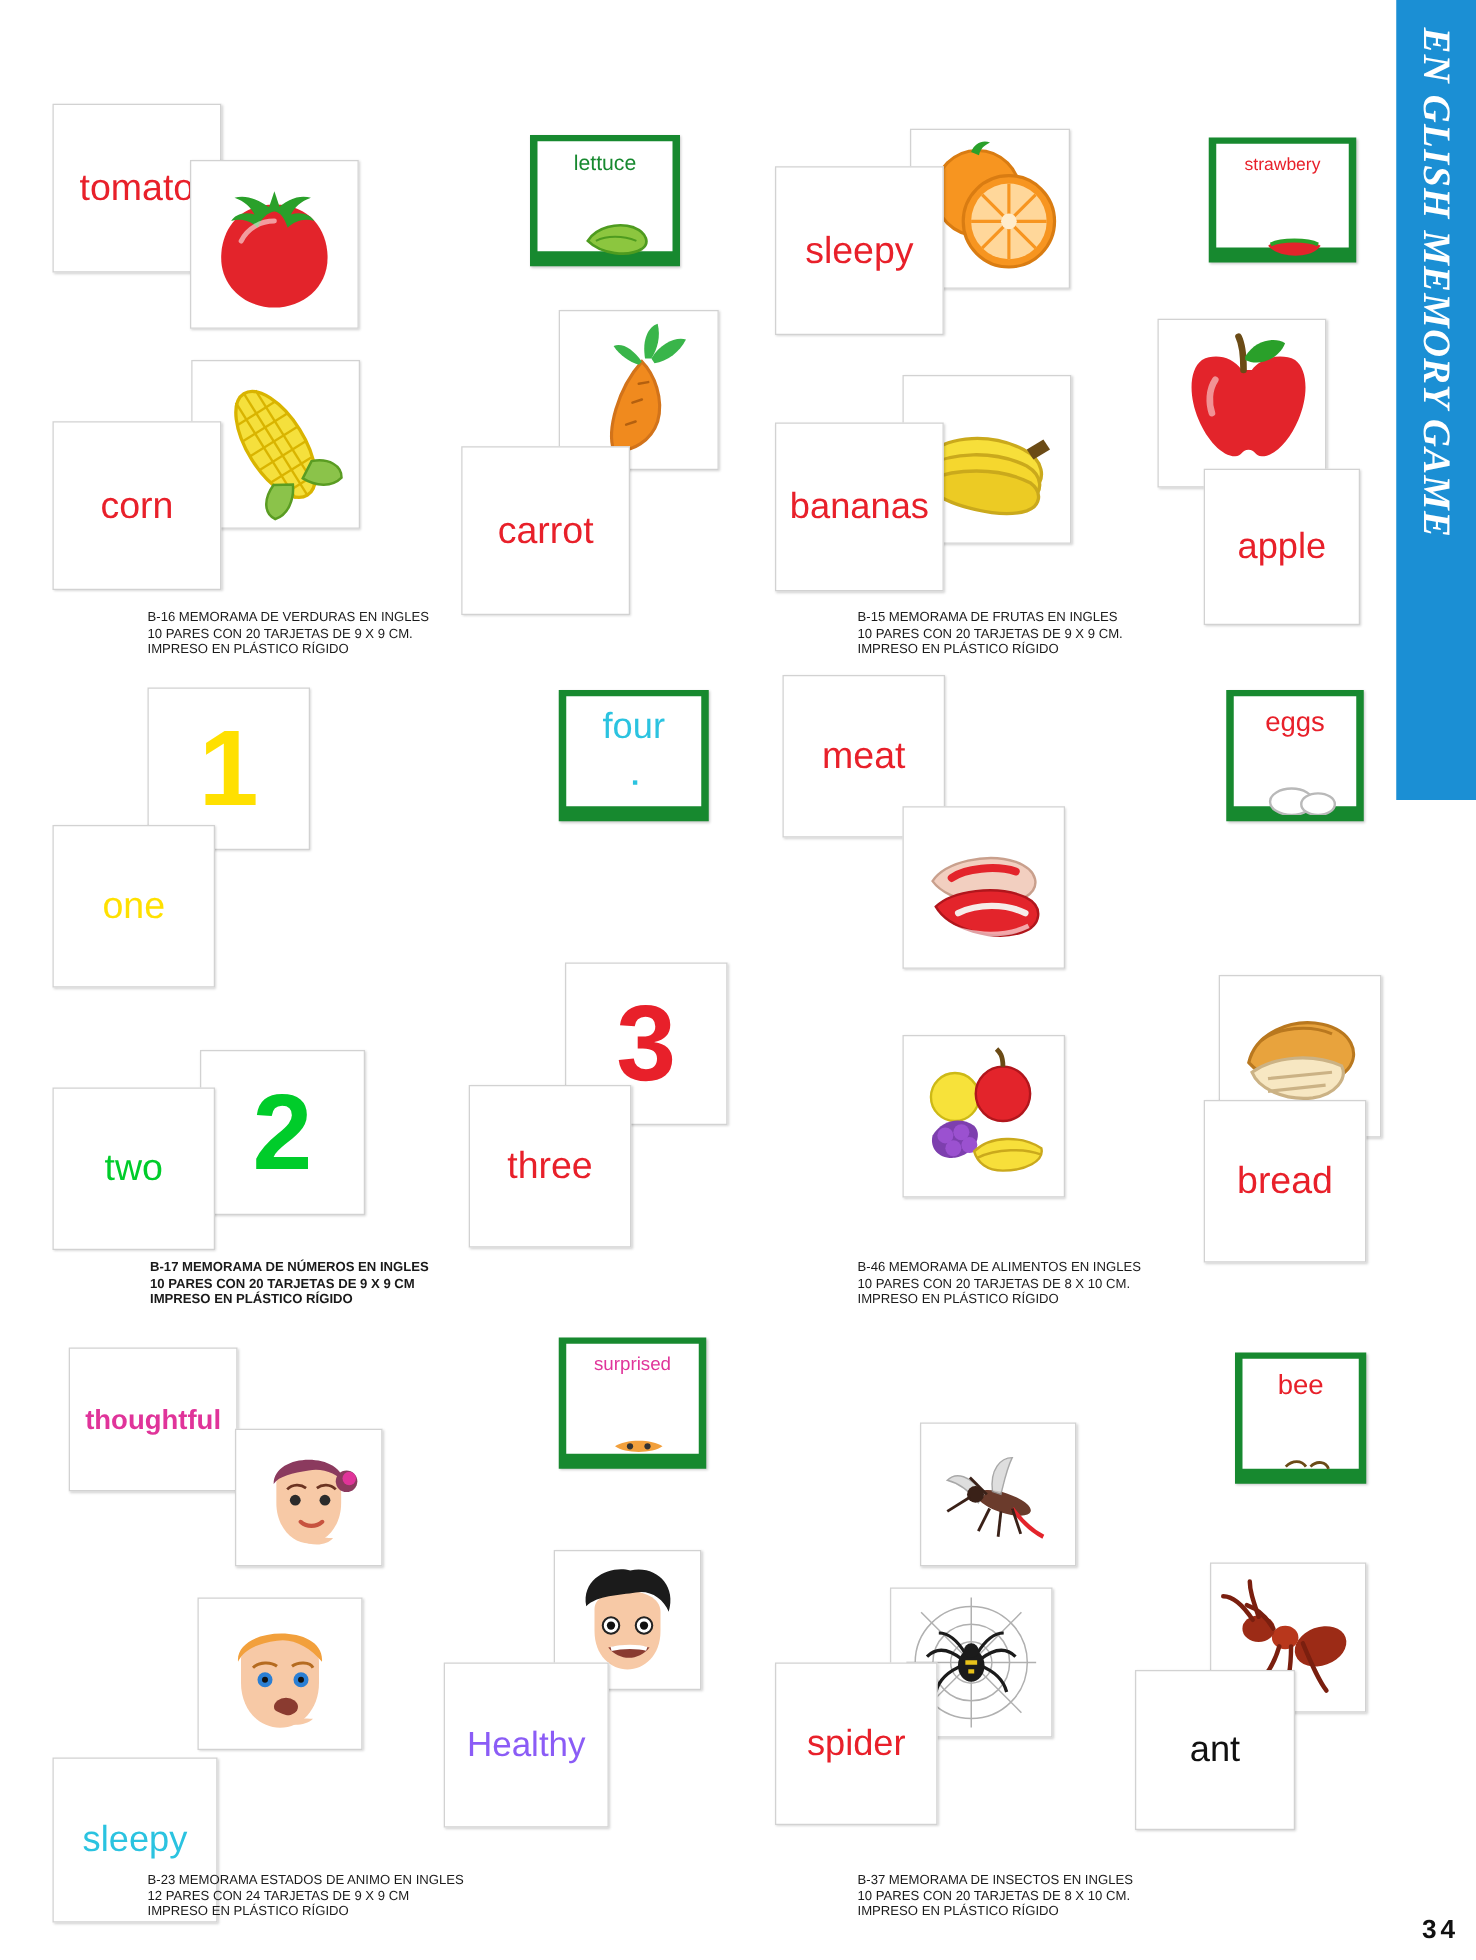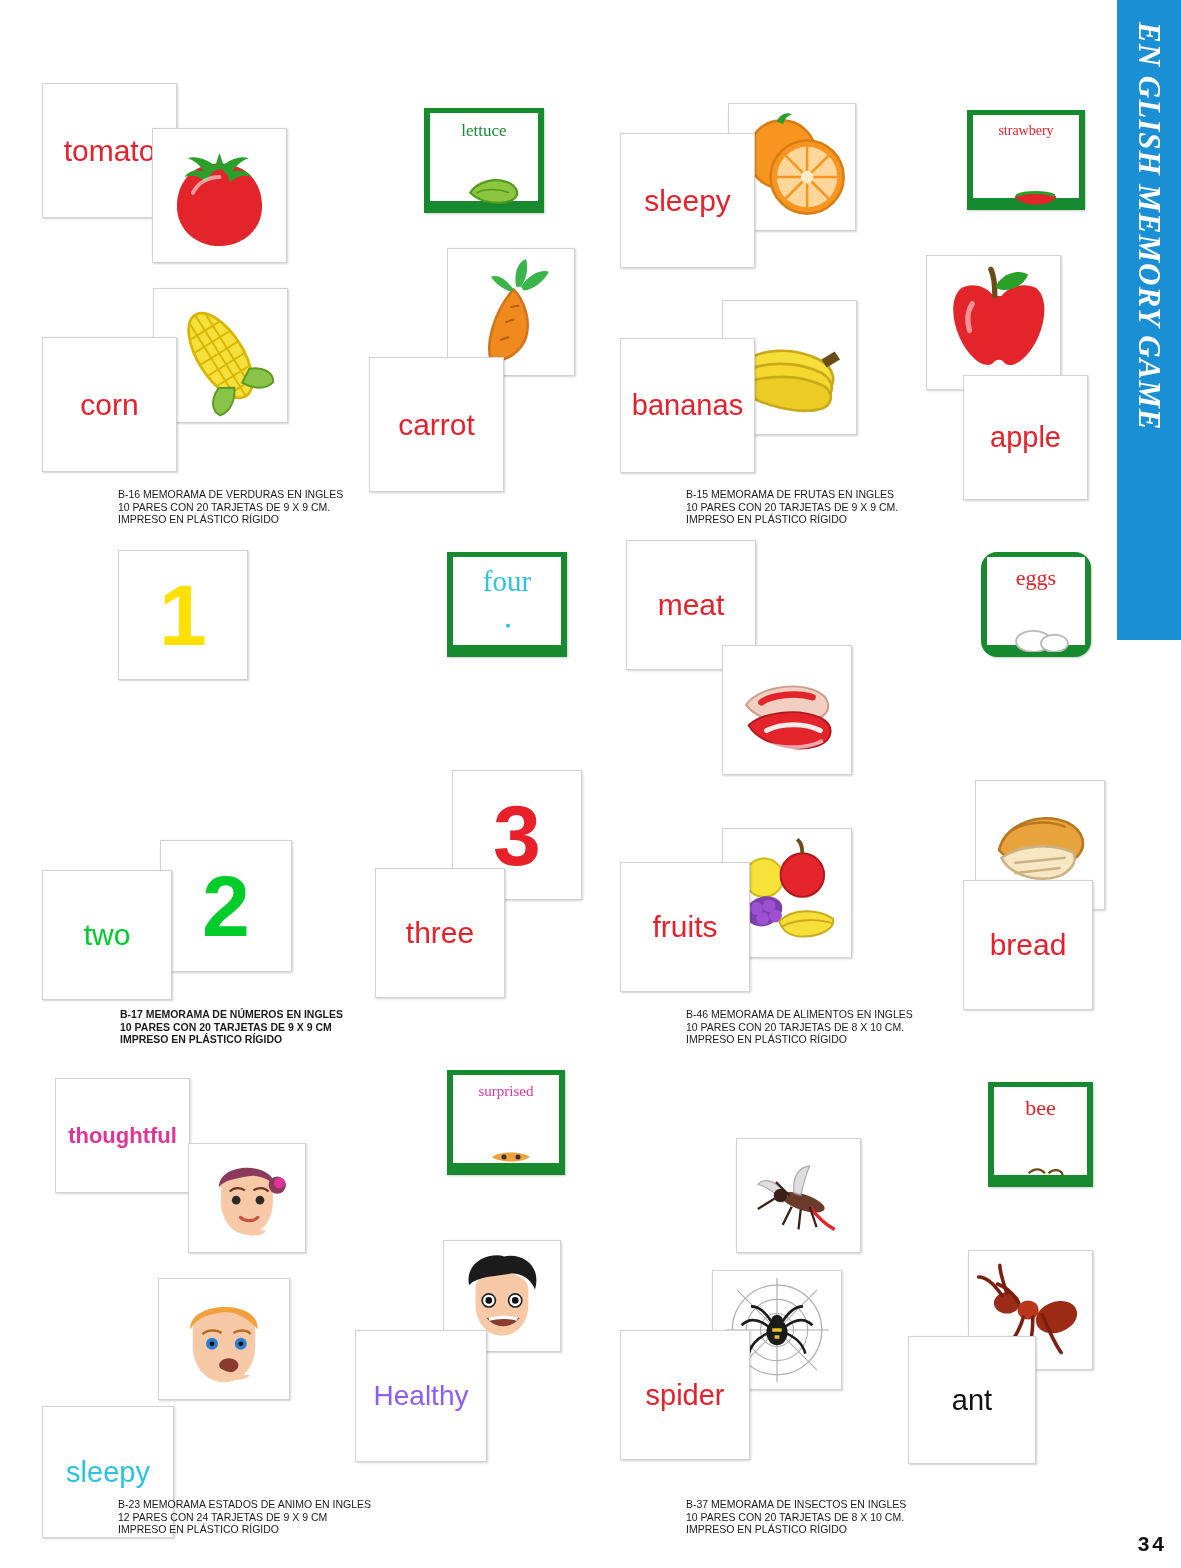--- a/index.html
+++ b/index.html
@@ -72,21 +72,21 @@
   }
   .greenback .inner{
     background:#ffffff;
     width:100%;height:100%;
     display:flex;
     align-items:flex-start;
     justify-content:center;
     padding-top:8px;
     box-sizing:border-box;
   }
-  .greenback .word{font-family:Liberation Serif, serif;}
+  .greenback .word{font-family:Liberation Sans, sans-serif;}
 
   
   .caption{
     position:absolute;
     font-size:10.5px;
     line-height:12.5px;
     color:#1a1a1a;
     white-space:pre-line;
     font-family:"Liberation Sans", sans-serif;
   }
@@ -237,20 +237,23 @@
   </div>
 
   <div class="caption" style="left:686px;top:488px;width:340px;">B-15 MEMORAMA DE FRUTAS EN INGLES
 10 PARES CON 20 TARJETAS  DE 9 X 9 CM.
   IMPRESO   EN PLÁSTICO RÍGIDO</div>
 
   <div class="card" style="left:118px;top:550px;width:130px;height:130px;">
     <span class="word" style="color:#ffe000;font-size:86px;font-weight:bold;line-height:1;">1</span>
   </div>
 
+  <div class="card" style="left:42px;top:660px;width:130px;height:130px;">
+    <span class="word" style="color:#ffe000;font-size:30px;">one</span>
+  </div>
 
   <div class="card" style="left:160px;top:840px;width:132px;height:132px;">
     <span class="word" style="color:#00cc2a;font-size:86px;font-weight:bold;line-height:1;">2</span>
   </div>
 
   <div class="card" style="left:42px;top:870px;width:130px;height:130px;">
     <span class="word" style="color:#00cc2a;font-size:30px;">two</span>
   </div>
 
   <div class="greenback" style="left:447px;top:552px;width:120px;height:105px;">
@@ -296,25 +299,22 @@
       <path d="M18 62 C24 52 36 50 44 56 C50 62 44 74 32 76 C22 77 16 70 18 62Z" fill="#7d3fae"></path>
       <circle cx="26" cy="62" r="5" fill="#9b51d0"></circle>
         <circle cx="36" cy="60" r="5" fill="#9b51d0"></circle>
       <circle cx="31" cy="70" r="5" fill="#9b51d0"></circle>
         <circle cx="41" cy="68" r="5" fill="#9b51d0"></circle>
       <path d="M44 72 C54 62 74 62 86 70 C88 78 76 84 62 84 C52 84 46 79 44 72Z" fill="#f7df3a" stroke="#caa91c" stroke-width="1.5"></path>
       <path d="M46 76 C58 70 76 70 86 74" stroke="#caa91c" stroke-width="1.5" fill="none"></path>
     </svg>
   </div>
 
-  <div class="card" style="left:620px;top:862px;width:130px;height:130px;">
-    <span class="word" style="color:#e8202a;font-size:30px;">fruits</span>
-  </div>
-
-  <div class="greenback" style="left:981px;top:552px;width:110px;height:105px;border-radius:16px;">
+
+  <div class="greenback" style="left:981px;top:552px;width:110px;height:105px;">
     <div class="inner">
       <span class="word" style="color:#e8202a;font-size:22px;">eggs</span>
     </div>
   </div>
   <div class="card" style="left:993px;top:562px;width:96px;height:90px;border:none;box-shadow:none;background:transparent;">
     <svg class="art" viewBox="0 0 100 70" style="margin-top:40px;">
       <ellipse cx="42" cy="50" rx="18" ry="11" fill="#ffffff" stroke="#b9b9b9" stroke-width="2"></ellipse>
       <ellipse cx="64" cy="52" rx="14" ry="9" fill="#ffffff" stroke="#b9b9b9" stroke-width="2"></ellipse>
     </svg>
   </div>

